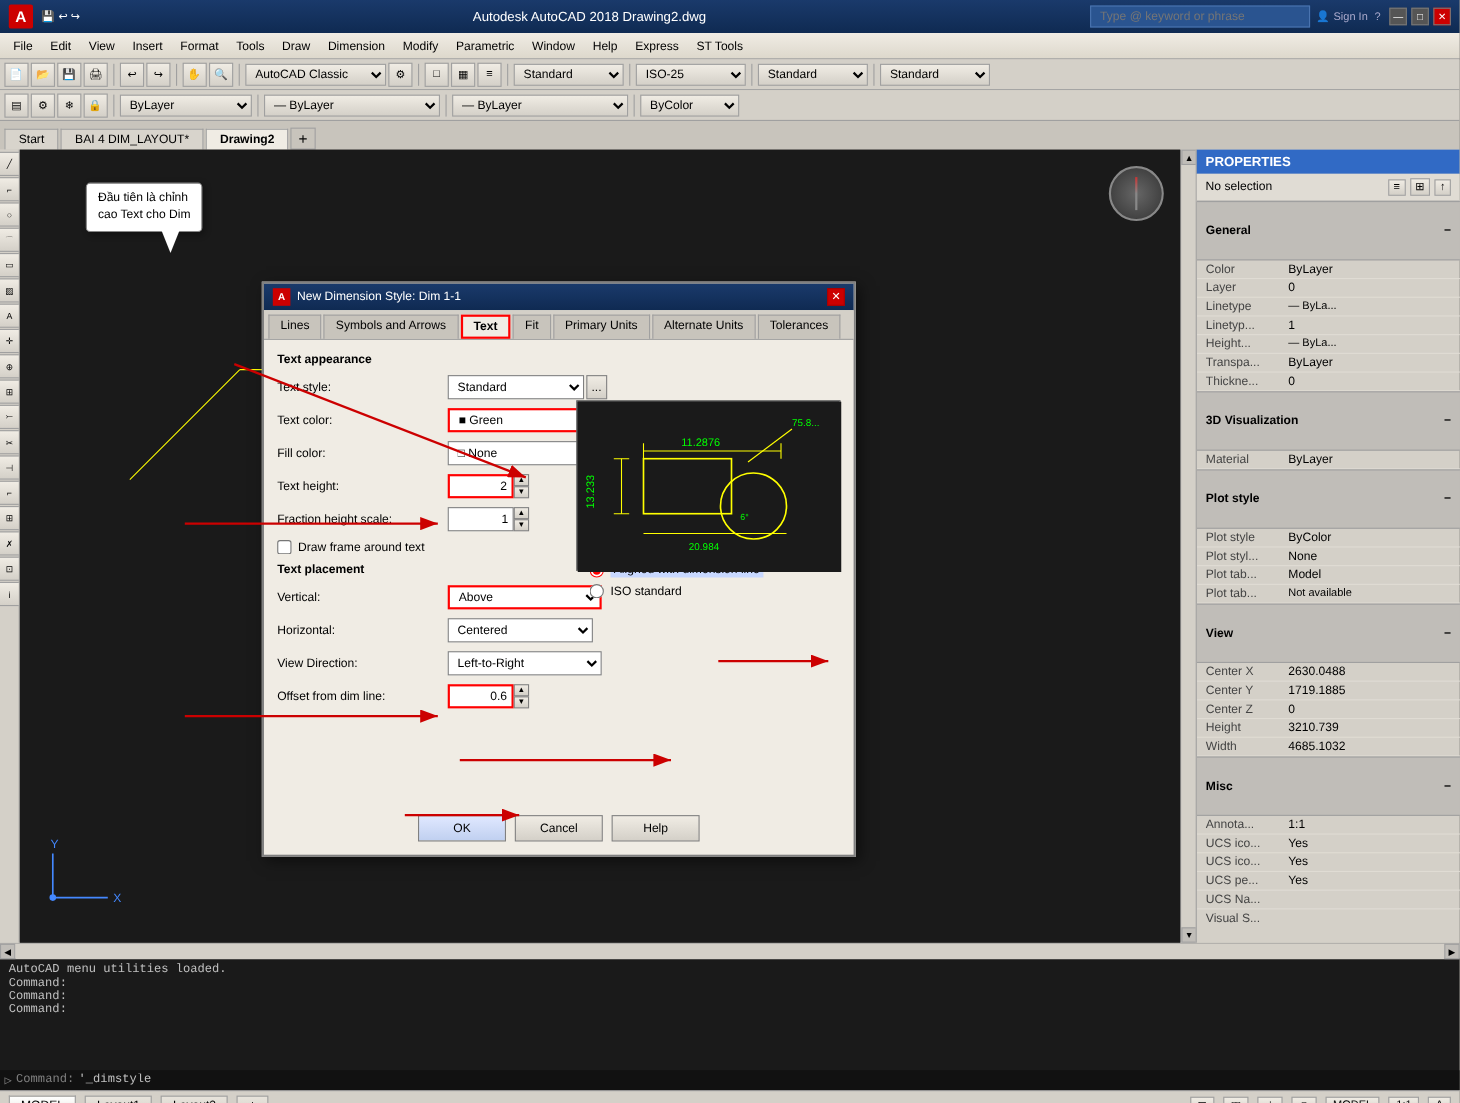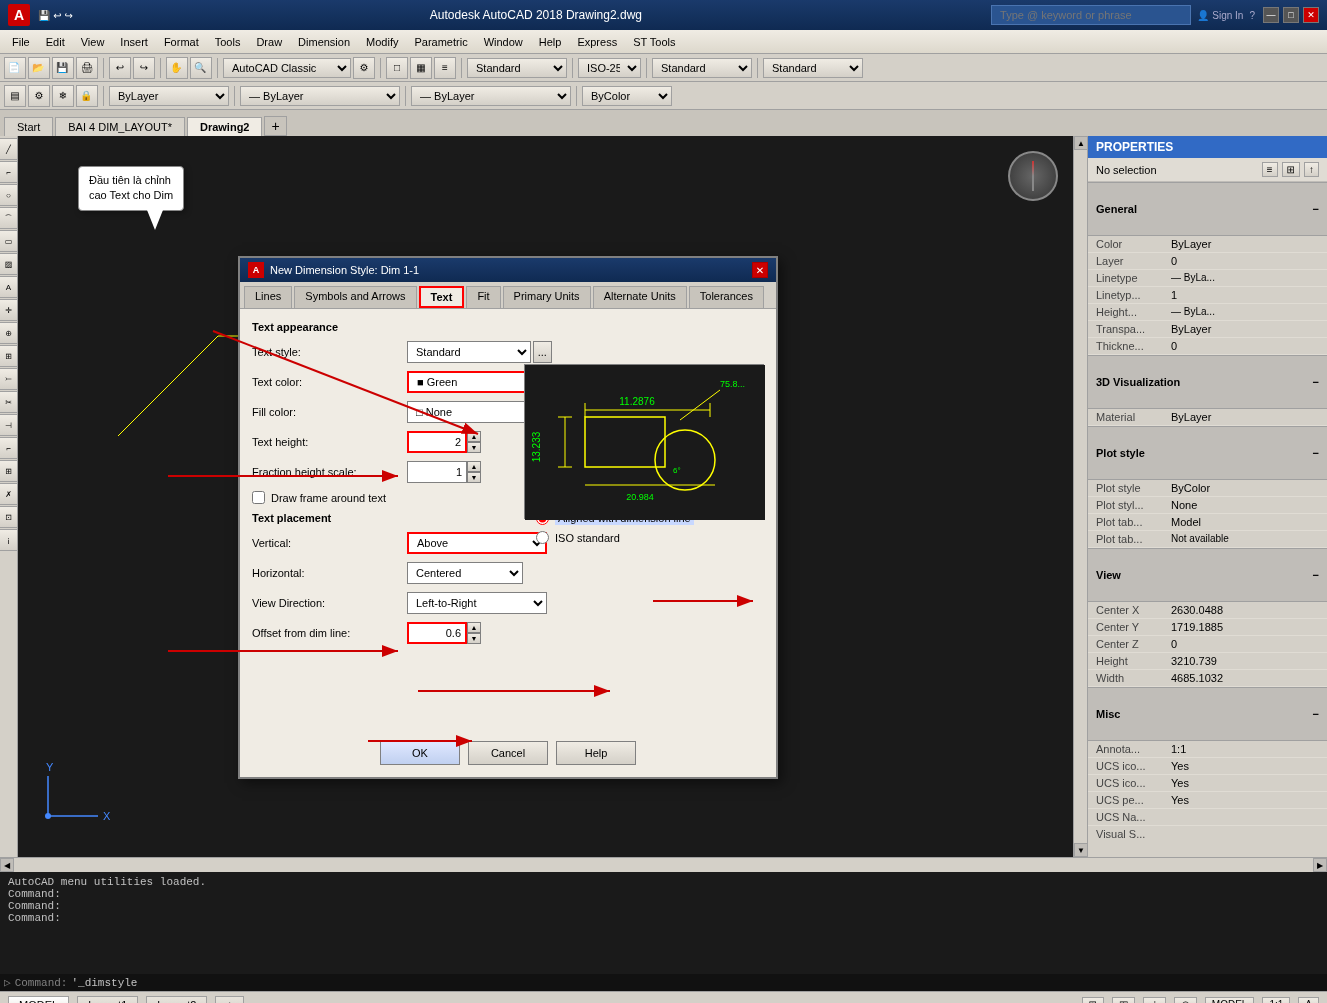--- a/index.html
+++ b/index.html
@@ -156,21 +156,21 @@
   <div class="tb-btn">⚙</div>
   <div class="tb-sep"></div>
   <div class="tb-btn">□</div>
   <div class="tb-btn">▦</div>
   <div class="tb-btn">≡</div>
   <div class="tb-sep"></div>
   <select class="tb-dropdown" style="width:100px;">
     <option>Standard</option>
   </select>
   <div class="tb-sep"></div>
-  <select class="tb-dropdown" style="width:63px;">
+  <select class="tb-dropdown" style="width:100px;">
     <option>ISO-25</option>
   </select>
   <div class="tb-sep"></div>
   <select class="tb-dropdown" style="width:100px;">
     <option>Standard</option>
   </select>
   <div class="tb-sep"></div>
   <select class="tb-dropdown" style="width:100px;">
     <option>Standard</option>
   </select>
@@ -334,21 +334,21 @@
 
             <div class="form-group">
               <span class="form-label">Vertical:</span>
               <select class="form-control" style="width:140px; border:2px solid red;">
                 <option>Above</option>
               </select>
             </div>
 
             <div class="form-group">
               <span class="form-label">Horizontal:</span>
-              <select class="form-control" style="width:116px;">
+              <select class="form-control" style="width:132px;">
                 <option>Centered</option>
               </select>
             </div>
 
             <div class="form-group">
               <span class="form-label">View Direction:</span>
               <select class="form-control" style="width:140px;">
                 <option>Left-to-Right</option>
               </select>
             </div>

